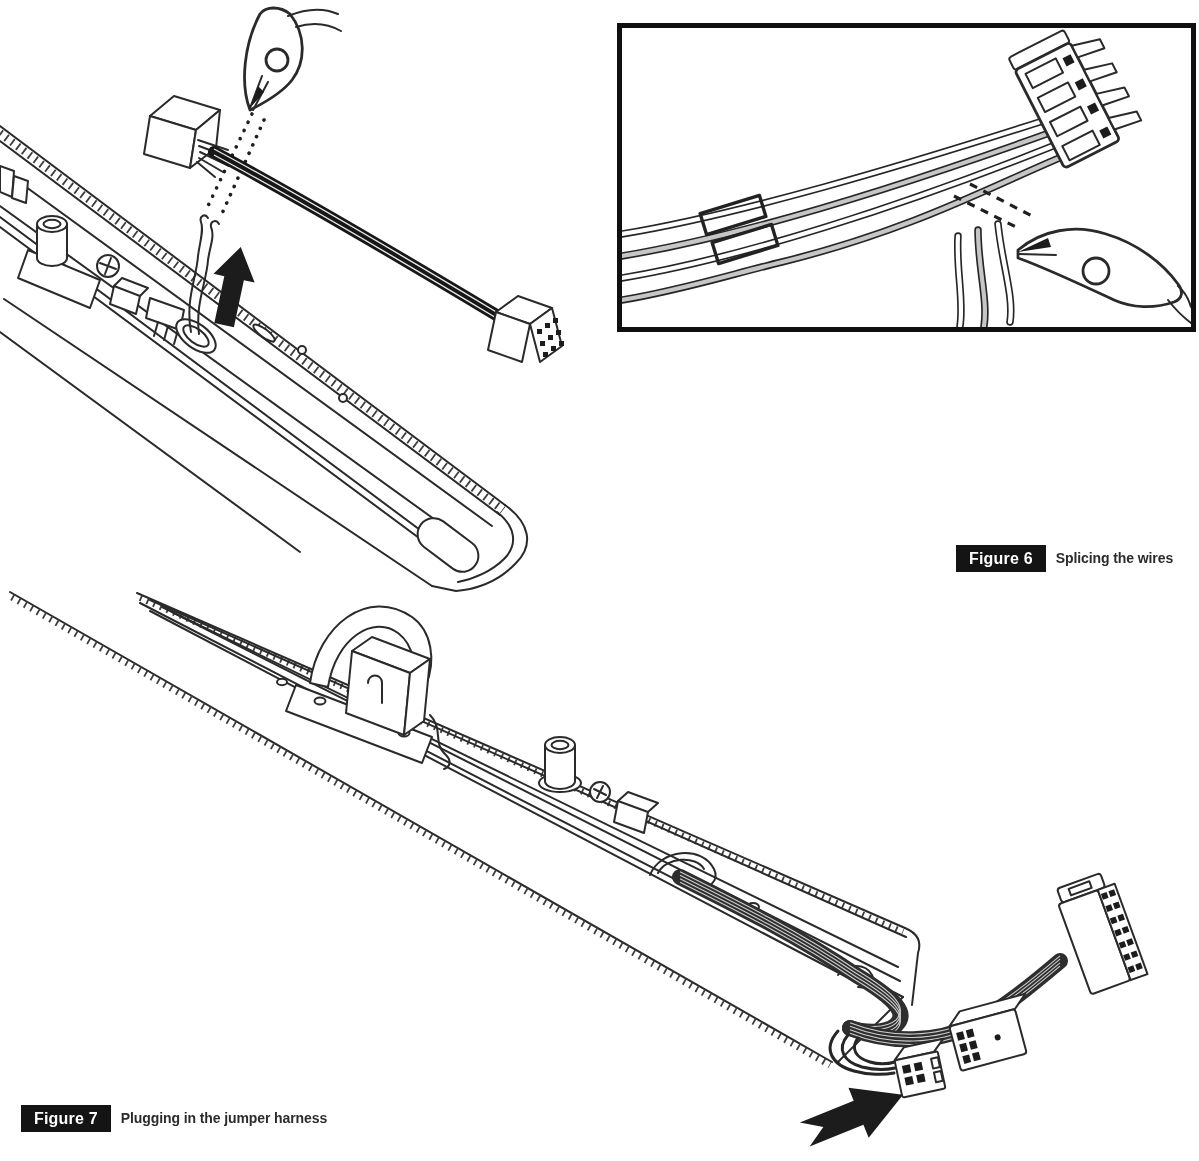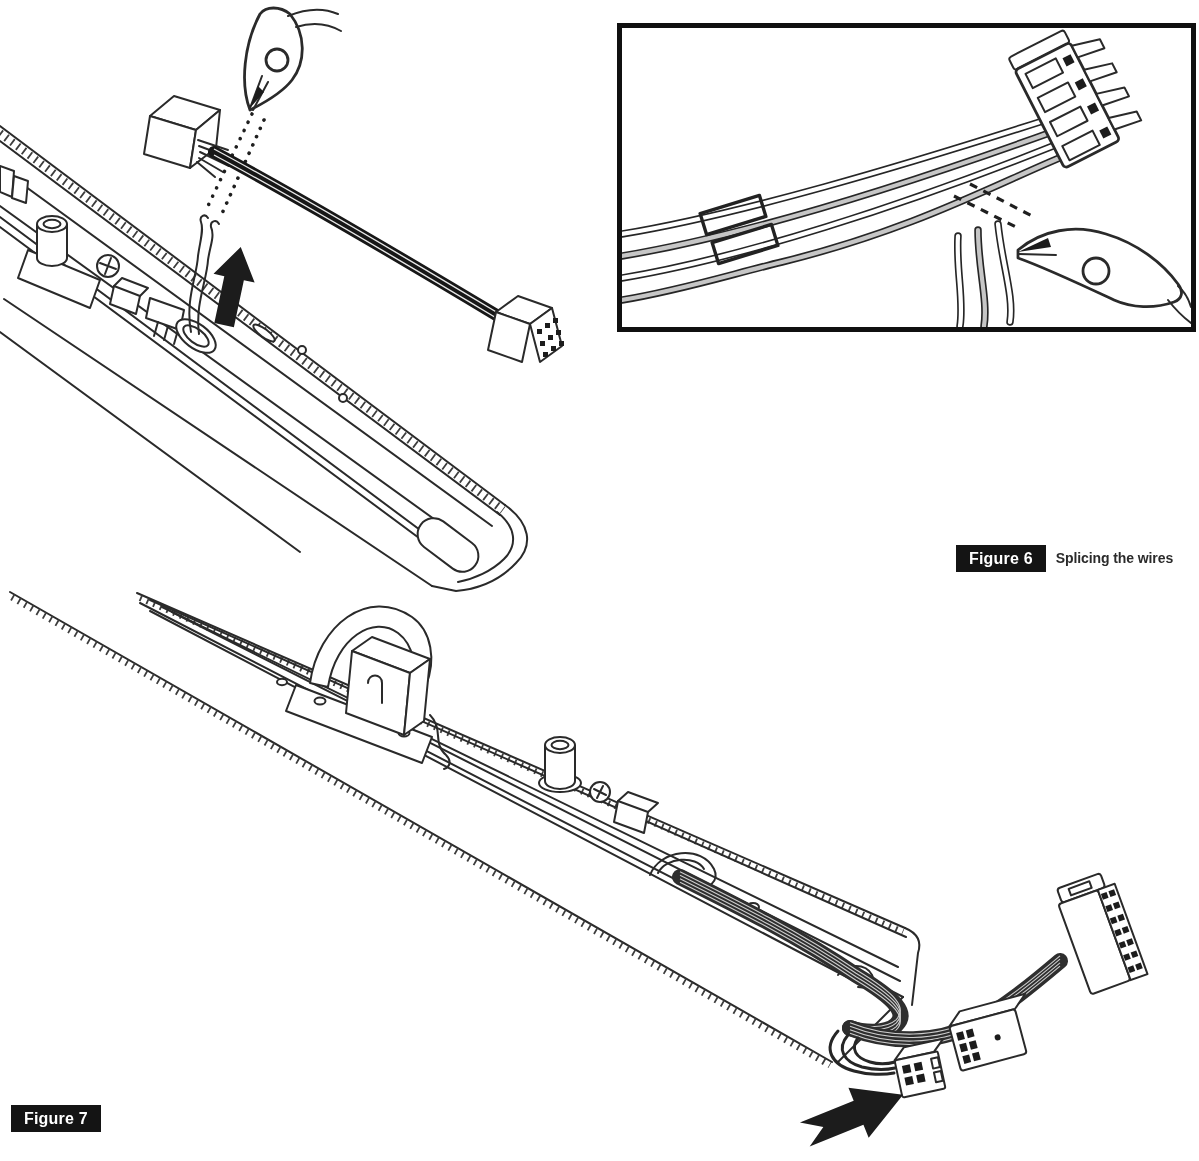--- a/index.html
+++ b/index.html
@@ -298,17 +298,18 @@
       <rect class="pin" x="-18" y="0" width="8" height="8"></rect>
         <rect class="pin" x="-6" y="0" width="8" height="8"></rect>
       <rect class="face" stroke-width="1.5" x="12" y="-13" width="7" height="10"></rect>
       <rect class="face" stroke-width="1.5" x="12" y="1" width="7" height="10"></rect>
     </g>
     <g transform="translate(853,530) rotate(-22)">
       <polygon class="dark" points="-52,-13 6,-13 6,-27 54,0 6,27 6,13 -52,13 -32,0"></polygon>
     </g>
   </svg>
 
-  <div class="fig-row" style="left:11px;top:1105px">
+  <div class="fig-row" style="left:21px;top:1105px">
     <span class="fig-box">Figure 7</span>
+    <span class="fig-caption">Plugging in the jumper harness</span>
   </div>
 
 </div>
 
 </body></html>

